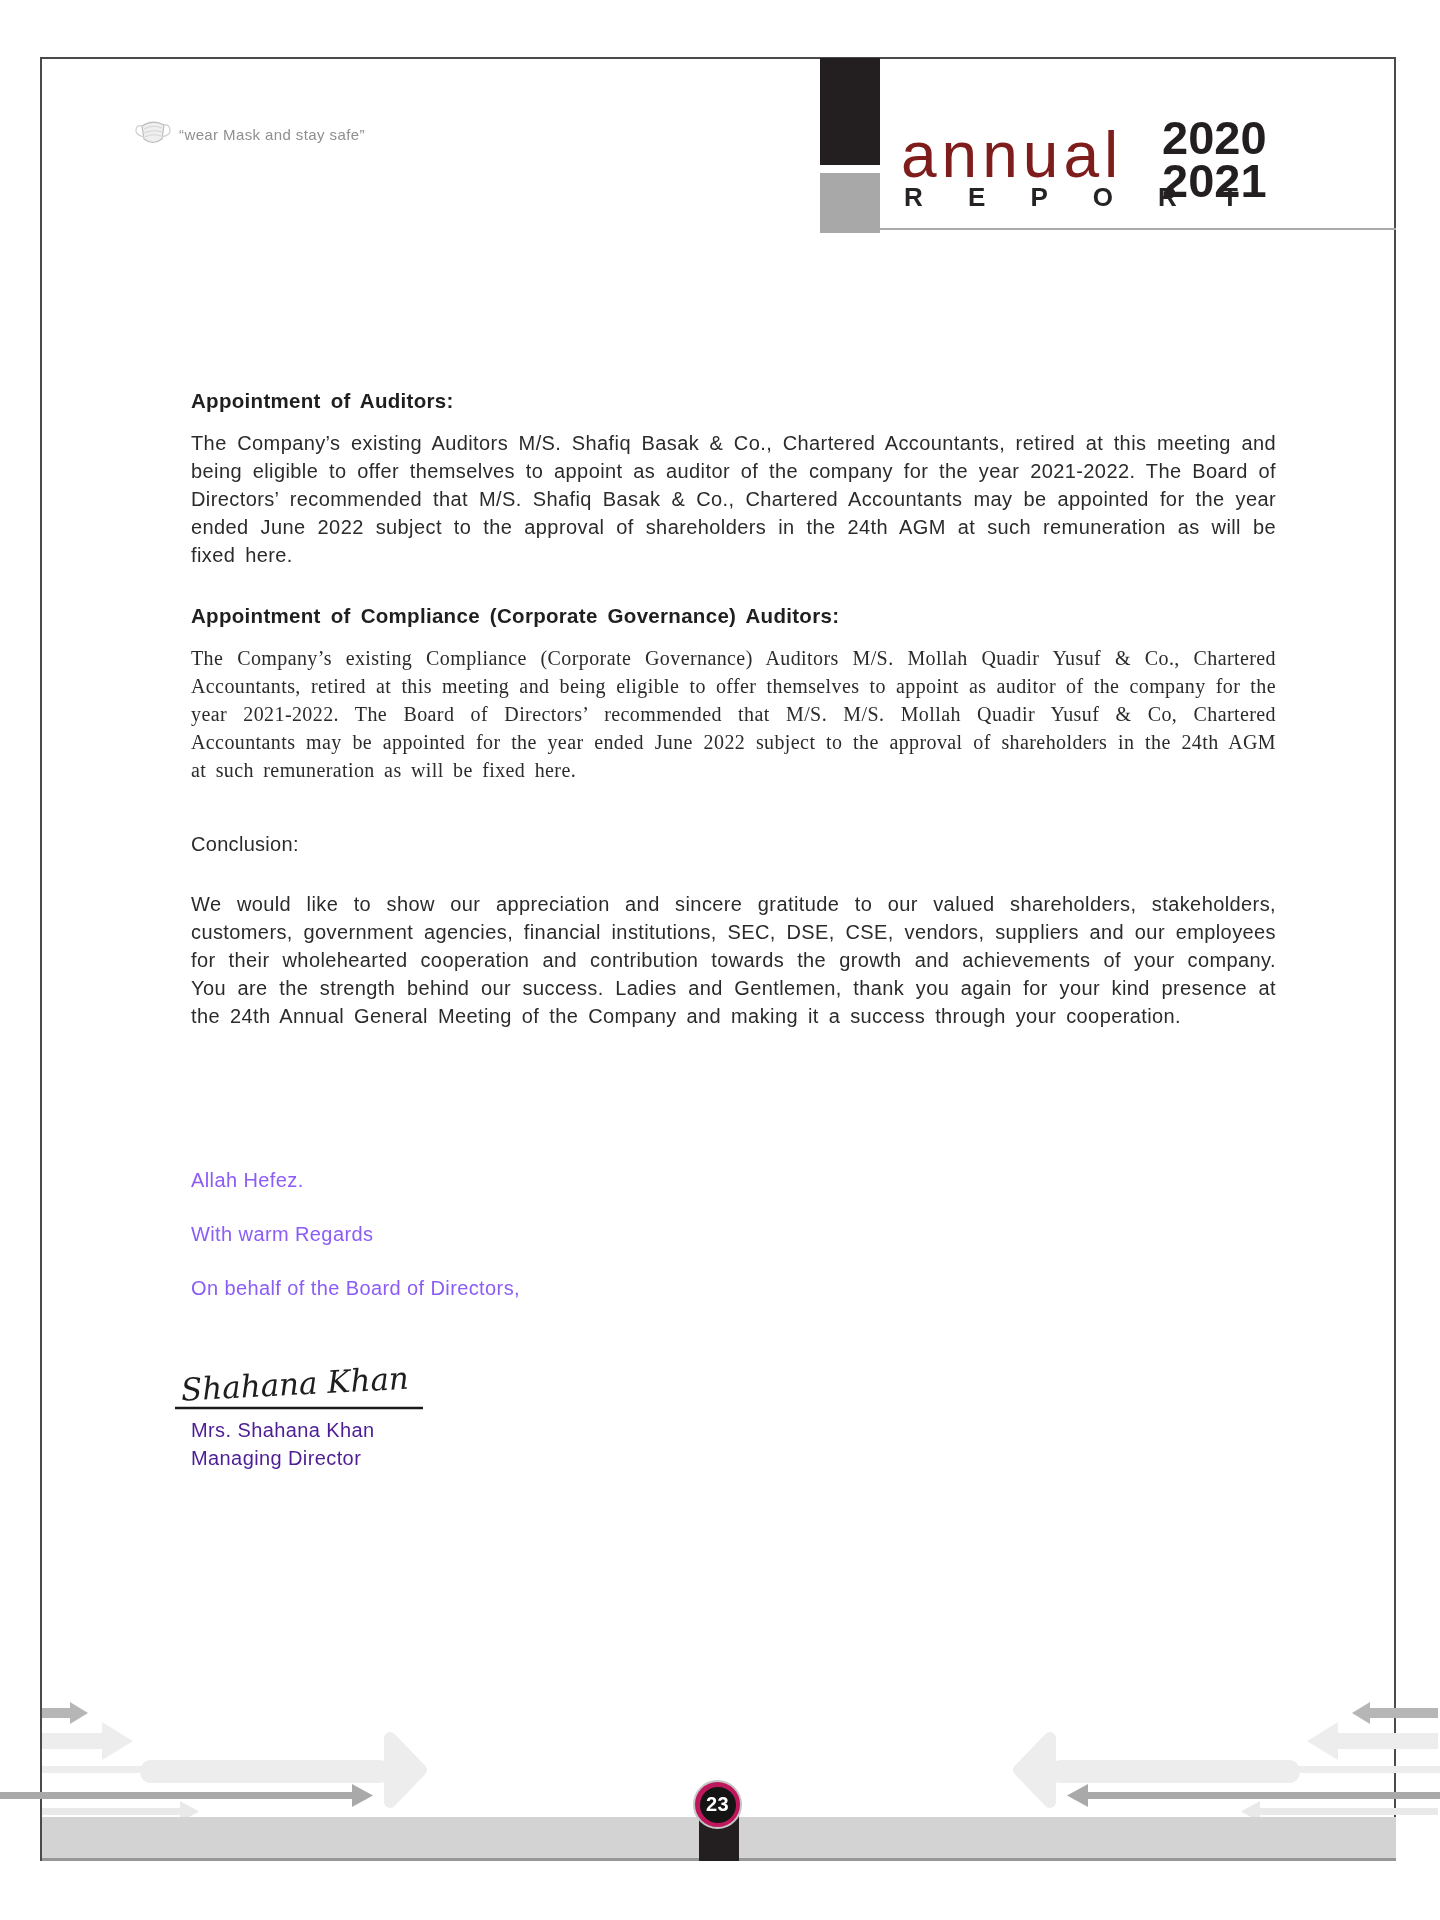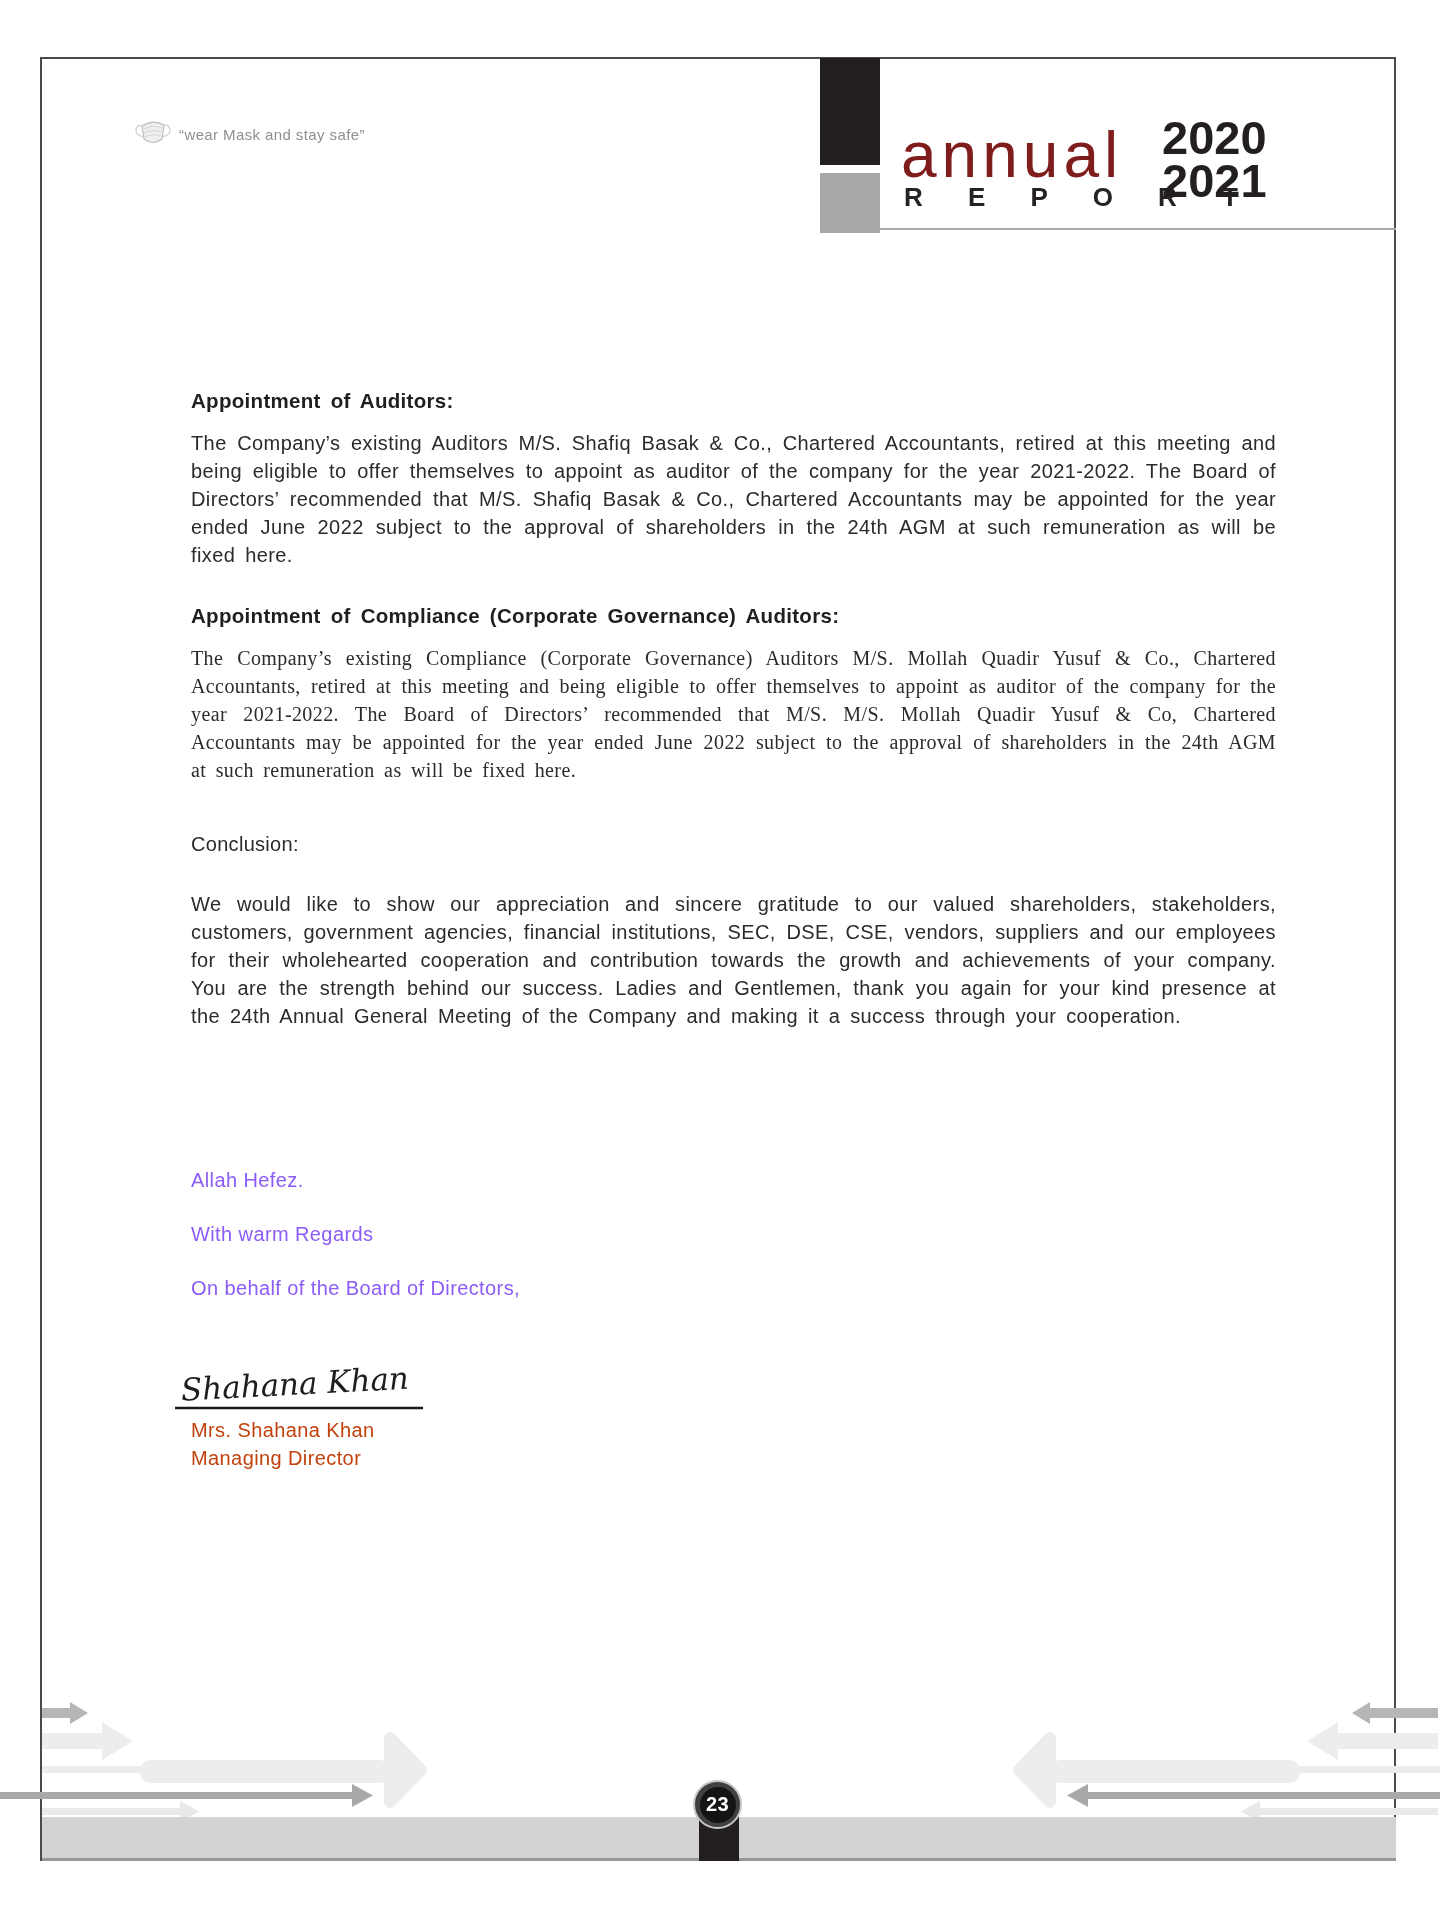--- a/index.html
+++ b/index.html
@@ -40,31 +40,31 @@
   .section-heading.regular { font-weight:400; font-size:20px; line-height:28px; color:#2b2b2b; }
   .body-para { margin:0; text-align:justify; }
   .body-para.p1 { margin-bottom:34px; }
   .body-para.p2 { margin-bottom:46px;font-family:Liberation Serif, serif; }
   .conclusion-h { margin-bottom:32px; }
   
   .closing { position:absolute; left:191px; top:1166px; font-size:20px; line-height:28px; letter-spacing:0.4px; color:#8b5cf6; }
   .closing .cl-line { margin:0 0 26px 0; }
   
   .signature-svg { position:absolute; left:173px; top:1358px; }
-  .sig-block { position:absolute; left:191px; top:1416px; font-size:20px; line-height:28px; letter-spacing:0.4px; color:#c2410c; }
+  .sig-block { position:absolute; left:191px; top:1416px; font-size:20px; line-height:28px; letter-spacing:0.4px; color:#4c1d95; }
   
   .footer-arrows { position:absolute; left:0px; top:1690px; }
   .footer-band {
     position:absolute; left:42px; top:1817px; width:1354px; height:41px;
     background:#d3d3d3; border-bottom:3px solid #979797;
   }
   .footer-tab { position:absolute; left:699px; top:1801px; width:40px; height:60px; background:#231f20; }
   .page-badge {
     position:absolute; left:693px; top:1780px; width:49px; height:49px; border-radius:50%;
-    background:#404040; border:2px solid #c6c6c6; box-sizing:border-box;
+    background:#be185d; border:2px solid #c6c6c6; box-sizing:border-box;
     display:flex; align-items:center; justify-content:center;
   }
   .page-badge-inner {
     width:36px; height:36px; border-radius:50%; background:#141414; color:#ffffff;
     display:flex; align-items:center; justify-content:center;
     font-size:20px; font-weight:700; letter-spacing:0.5px;
   }
 </style>
 </head>
 <body>

